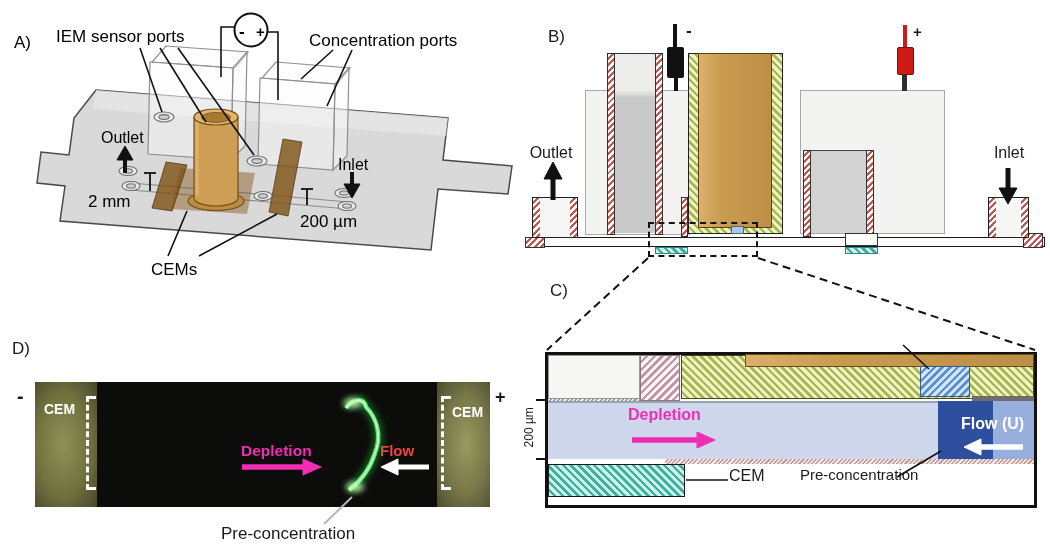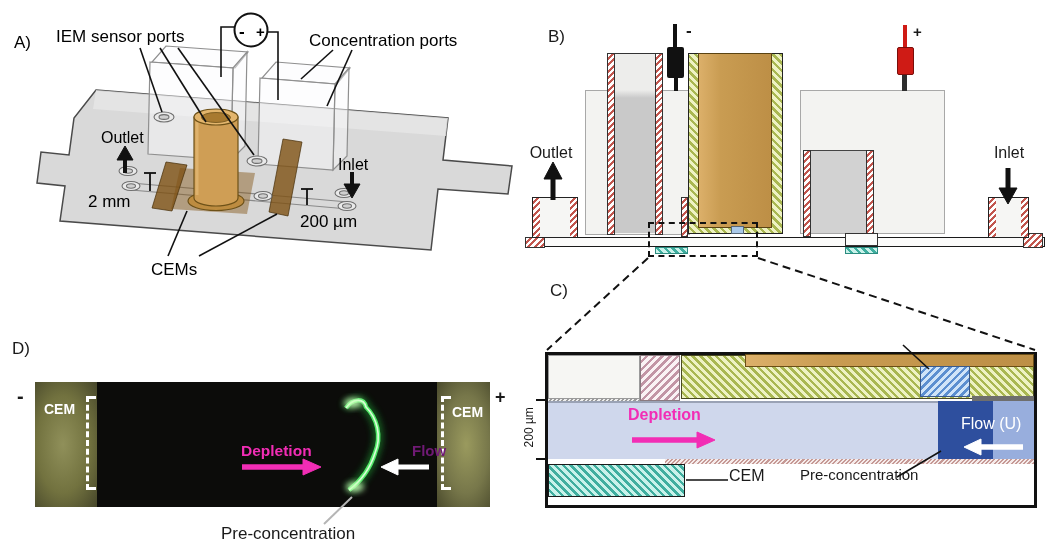--- a/index.html
+++ b/index.html
@@ -188,21 +188,21 @@
   <div class="abs" style="left:993px;top:401px;width:41px;height:58px;background:#98aedd;z-index:3;"></div>
   <div class="abs hatch-fine-pink" style="left:665px;top:459px;width:369px;height:5px;z-index:3;"></div>
   <div class="abs hatch-cyan" style="left:548px;top:464px;width:137px;height:33px;border:1.5px solid #1a1a1a;z-index:3;"></div>
 
   <div class="abs" style="left:536px;top:399px;width:9px;height:2px;background:#111;z-index:4;"></div>
   <div class="abs" style="left:536px;top:458px;width:9px;height:2px;background:#111;z-index:4;"></div>
   <div class="txt" style="left:499px;top:421px;width:60px;text-align:center;font-size:12px;transform:rotate(-90deg);">200 µm</div>
 
   <div class="txt lbl" style="left:868px;top:326px;margin-top:44px;">AEM</div>
   <div class="txt" style="left:628px;top:407px;font-size:16px;font-weight:600;color:#f22db5;z-index:5;">Depletion</div>
-  <div class="txt" style="left:961px;top:416px;font-size:16px;font-weight:400;color:#fff;z-index:5;">Flow (U)</div>
+  <div class="txt" style="left:961px;top:416px;font-size:16px;font-weight:700;color:#fff;z-index:5;">Flow (U)</div>
   <div class="txt" style="left:800px;top:467px;font-size:15px;z-index:5;">Pre-concentration</div>
   <div class="txt lbl" style="left:729px;top:468px;z-index:5;">CEM</div>
 
   <div class="txt panel-letter" style="left:12px;top:340px;">D)</div>
   <div class="abs" style="left:35px;top:382px;width:455px;height:125px;background:#0c0c0a;z-index:1;"></div>
   <div class="abs" style="left:35px;top:382px;width:62px;height:125px;background:radial-gradient(ellipse at 45% 50%,#90905a 0%,#72723f 55%,#46462a 100%);z-index:2;"></div>
   <div class="abs" style="left:437px;top:382px;width:53px;height:125px;background:radial-gradient(ellipse at 55% 50%,#9a9a5e 0%,#77774a 55%,#4a4a2c 100%);z-index:2;"></div>
 
   <div class="abs" style="left:86px;top:396px;height:94px;border-left:3px dashed #fff;z-index:3;"></div>
   <div class="abs" style="left:86px;top:396px;width:10px;height:3px;background:#fff;z-index:3;"></div>
@@ -210,21 +210,21 @@
   <div class="abs" style="left:441px;top:396px;height:94px;border-left:3px dashed #fff;z-index:3;"></div>
   <div class="abs" style="left:441px;top:396px;width:10px;height:3px;background:#fff;z-index:3;"></div>
   <div class="abs" style="left:441px;top:487px;width:10px;height:3px;background:#fff;z-index:3;"></div>
 
   <div class="txt" style="left:44px;top:402px;font-size:14px;font-weight:600;color:#fff;z-index:4;">CEM</div>
   <div class="txt" style="left:452px;top:405px;font-size:14px;font-weight:600;color:#fff;z-index:4;">CEM</div>
   <div class="txt" style="left:17px;top:386px;font-size:20px;font-weight:bold;">-</div>
   <div class="txt" style="left:495px;top:388px;font-size:18px;font-weight:bold;">+</div>
 
   <div class="txt" style="left:241px;top:443px;font-size:15.5px;font-weight:600;color:#f22db5;z-index:4;">Depletion</div>
-  <div class="txt" style="left:412px;top:443px;font-size:15px;font-weight:600;color:#701a75;z-index:4;">Flow</div>
+  <div class="txt" style="left:380px;top:443px;font-size:15px;font-weight:600;color:#ef4444;z-index:4;">Flow</div>
   <div class="txt" style="left:221px;top:525px;font-size:17px;">Pre-concentration</div>
 
   <svg class="abs" style="left:0;top:0;z-index:60;pointer-events:none;" width="1050" height="551" viewBox="0 0 1050 551">
     <defs>
       <filter id="glow" x="-60%" y="-60%" width="220%" height="220%">
         <feGaussianBlur stdDeviation="3.2"></feGaussianBlur>
       </filter>
     </defs>
 
     <g fill="#111" stroke="#111">

